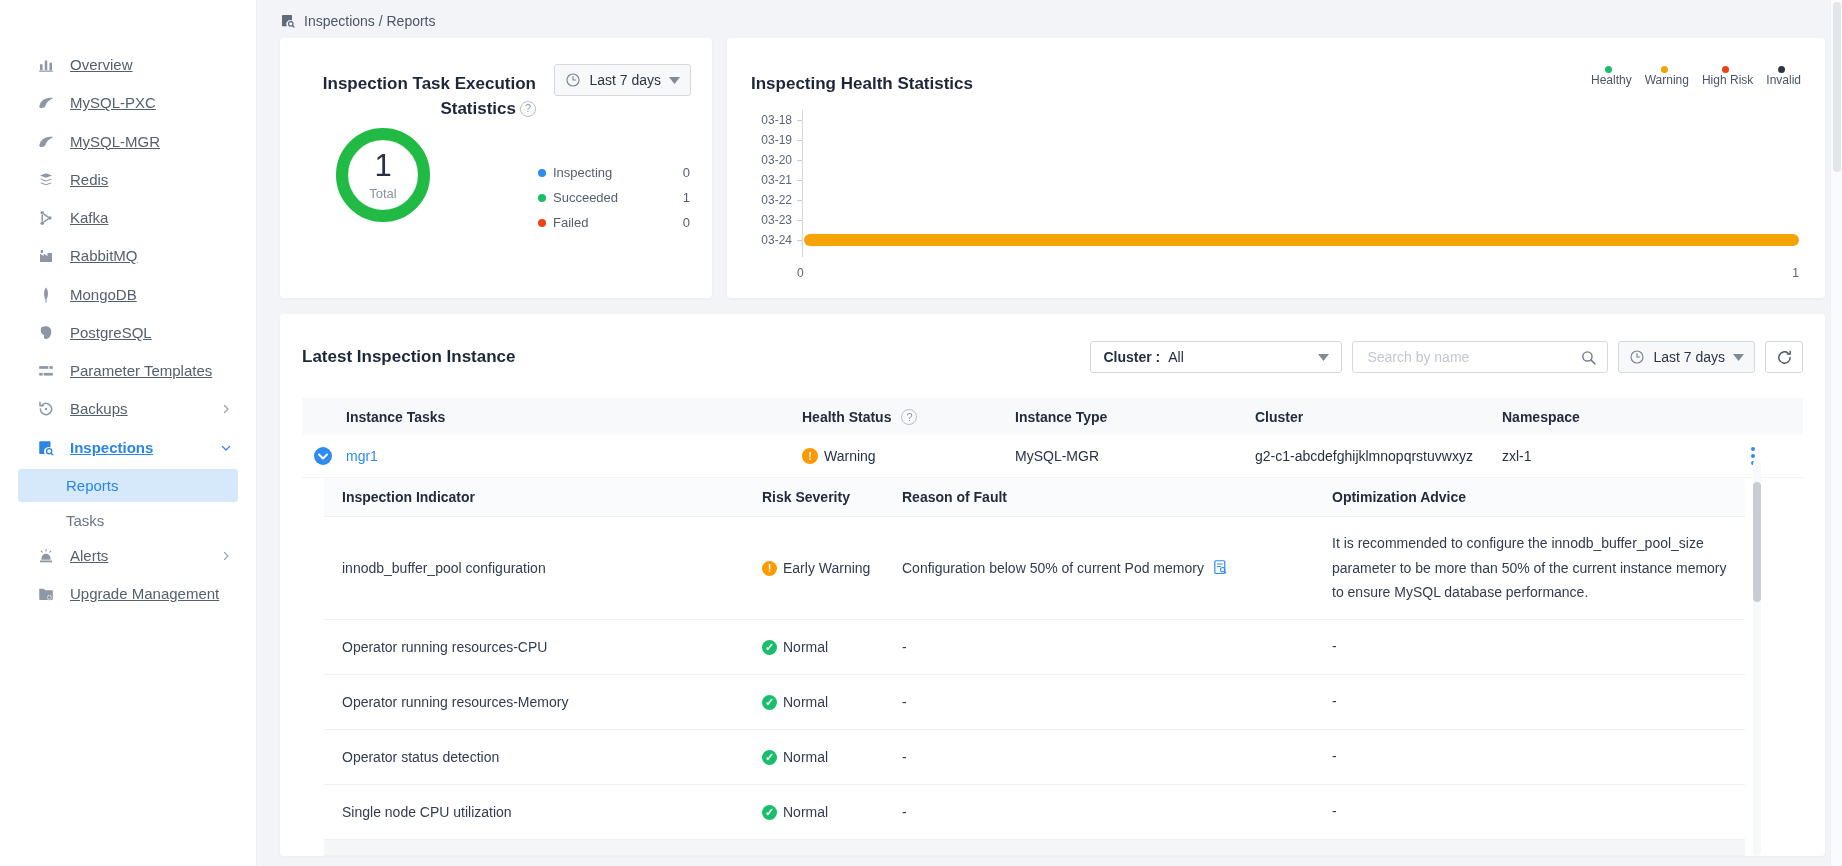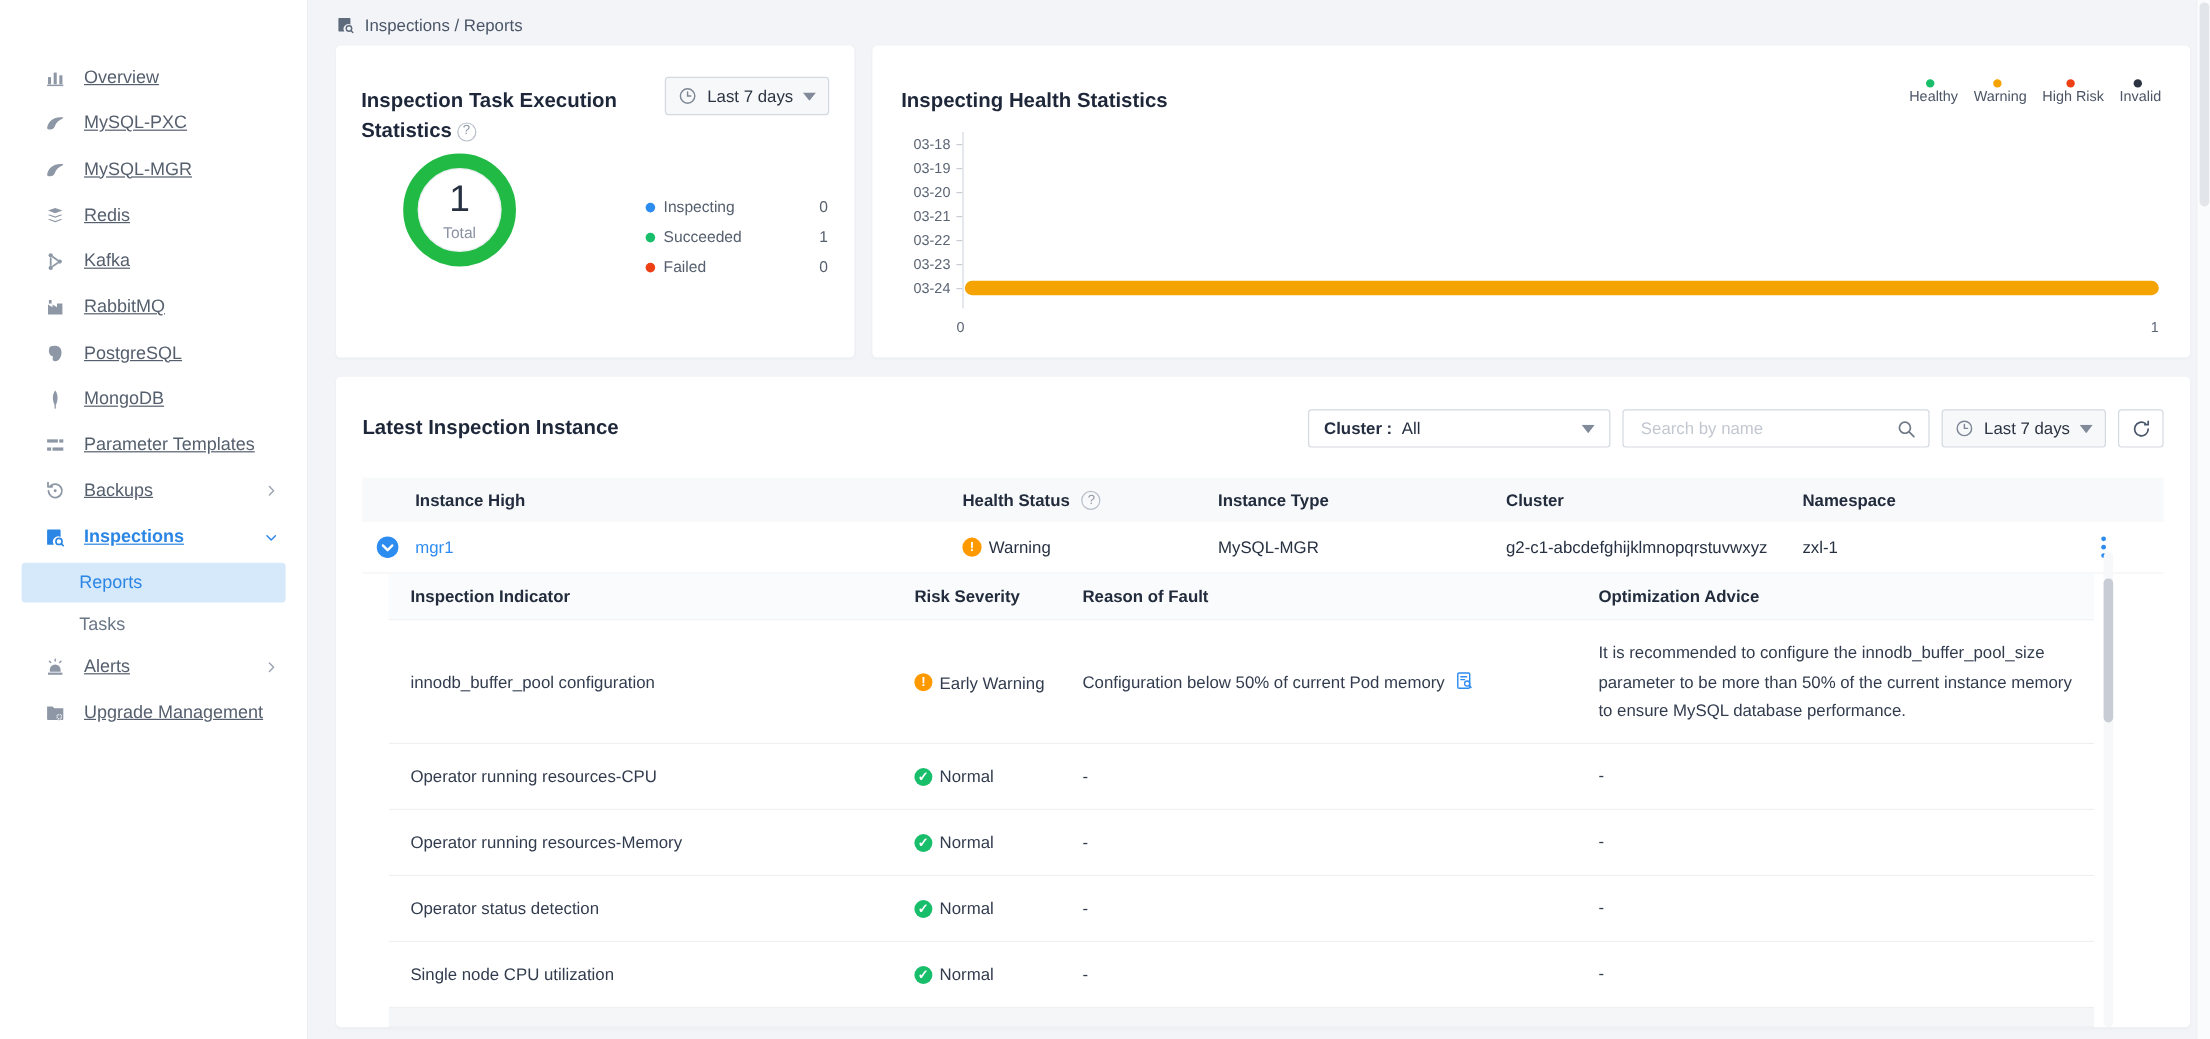--- a/index.html
+++ b/index.html
@@ -40,21 +40,21 @@
     display:flex; align-items:center; gap:8px;
     padding:13px 0 9px 22px; font-size:14px; color:#4b5566;
   }
   .breadcrumb .icon { color:#5d6b7d; }
 
   .cards-row { display:flex; gap:15px; margin:0 17px 0 22px; }
   .card { background:#fff; border-radius:4px; box-shadow:0 1px 3px rgba(30,40,60,.04); }
   .card-title { font-size:17px; font-weight:bold; color:#1d2739; }
 
   
-  .card.stats { width:432px; height:260px; position:relative; flex:0 0 432px; }
+  .card.stats { width:432px; height:260px; position:relative; flex:0 0 432px;text-align:right; }
   .stats-title { position:absolute; left:21px; top:20px; width:235px; line-height:1.45; }
   .help { display:inline-flex; width:16px; height:16px; border:1px solid #b8bfc9; border-radius:50%;
           color:#8d97a5; font-size:11px; font-weight:normal; align-items:center; justify-content:center;
           vertical-align:2px; margin-left:4px; }
   .dropdown {
     display:inline-flex; align-items:center; gap:8px; height:32px; padding:0 10px;
     border:1px solid #d4d8df; border-radius:3px; background:#f7f8fa;
     font-size:14px; color:#2c3442; cursor:pointer;
   }
   .dropdown .icon { color:#7d8694; }
@@ -212,33 +212,33 @@
         <svg width="18" height="18" viewBox="0 0 24 24" fill="currentColor">
           <path d="M4 20V9l5 3V9l5 3V8h6v12z"></path>
           <rect x="5" y="4" width="3" height="4"></rect>
         </svg>
       </span>
       <span class="nav-label">RabbitMQ</span>
     </div>
     <div class="nav-item">
       <span class="icon ">
         <svg width="18" height="18" viewBox="0 0 24 24" fill="currentColor">
-          <path d="M6 4c6-2.5 13-1 13 6 0 5-2.5 9.5-6.5 10-2.7.3-3.9-1.6-3.2-3.9.3-1 .2-1.6-.8-1.8C5.6 13.7 3.8 9 6 4z"></path>
-        </svg>
-      </span>
-      <span class="nav-label">PostgreSQL</span>
-    </div>
-    <div class="nav-item">
-      <span class="icon ">
-        <svg width="18" height="18" viewBox="0 0 24 24" fill="currentColor">
           <path d="M12 2c3.5 4.5 3.5 11.5 0 17-3.5-5.5-3.5-12.5 0-17z"></path>
           <rect x="11.3" y="18" width="1.4" height="4"></rect>
         </svg>
       </span>
       <span class="nav-label">MongoDB</span>
+    </div>
+    <div class="nav-item">
+      <span class="icon ">
+        <svg width="18" height="18" viewBox="0 0 24 24" fill="currentColor">
+          <path d="M6 4c6-2.5 13-1 13 6 0 5-2.5 9.5-6.5 10-2.7.3-3.9-1.6-3.2-3.9.3-1 .2-1.6-.8-1.8C5.6 13.7 3.8 9 6 4z"></path>
+        </svg>
+      </span>
+      <span class="nav-label">PostgreSQL</span>
     </div>
     <div class="nav-item">
       <span class="icon ">
         <svg width="18" height="18" viewBox="0 0 24 24" fill="currentColor">
           <rect x="3" y="5.5" width="12" height="3.6"></rect>
           <rect x="16.5" y="5.5" width="4.5" height="3.6"></rect>
           <rect x="3" y="14.5" width="4.5" height="3.6"></rect>
           <rect x="9" y="14.5" width="12" height="3.6"></rect>
         </svg>
       </span>
@@ -472,21 +472,21 @@
                 <path d="M20 3v4h-4" stroke-linecap="round" stroke-linejoin="round"></path>
               </svg>
           </span>
         </div>
       </div>
     </div>
 
     <div class="otable">
       <div class="t-head">
         <span class="c-exp"></span>
-        <span class="c-name">Instance High</span>
+        <span class="c-name">Instance Tasks</span>
         <span class="c-health">
             <span>Health Status</span>
             <span class="help">?</span>
           </span>
         <span class="c-type">Instance Type</span>
         <span class="c-cluster">Cluster</span>
         <span class="c-ns">Namespace</span>
         <span class="c-act"></span>
       </div>
 

